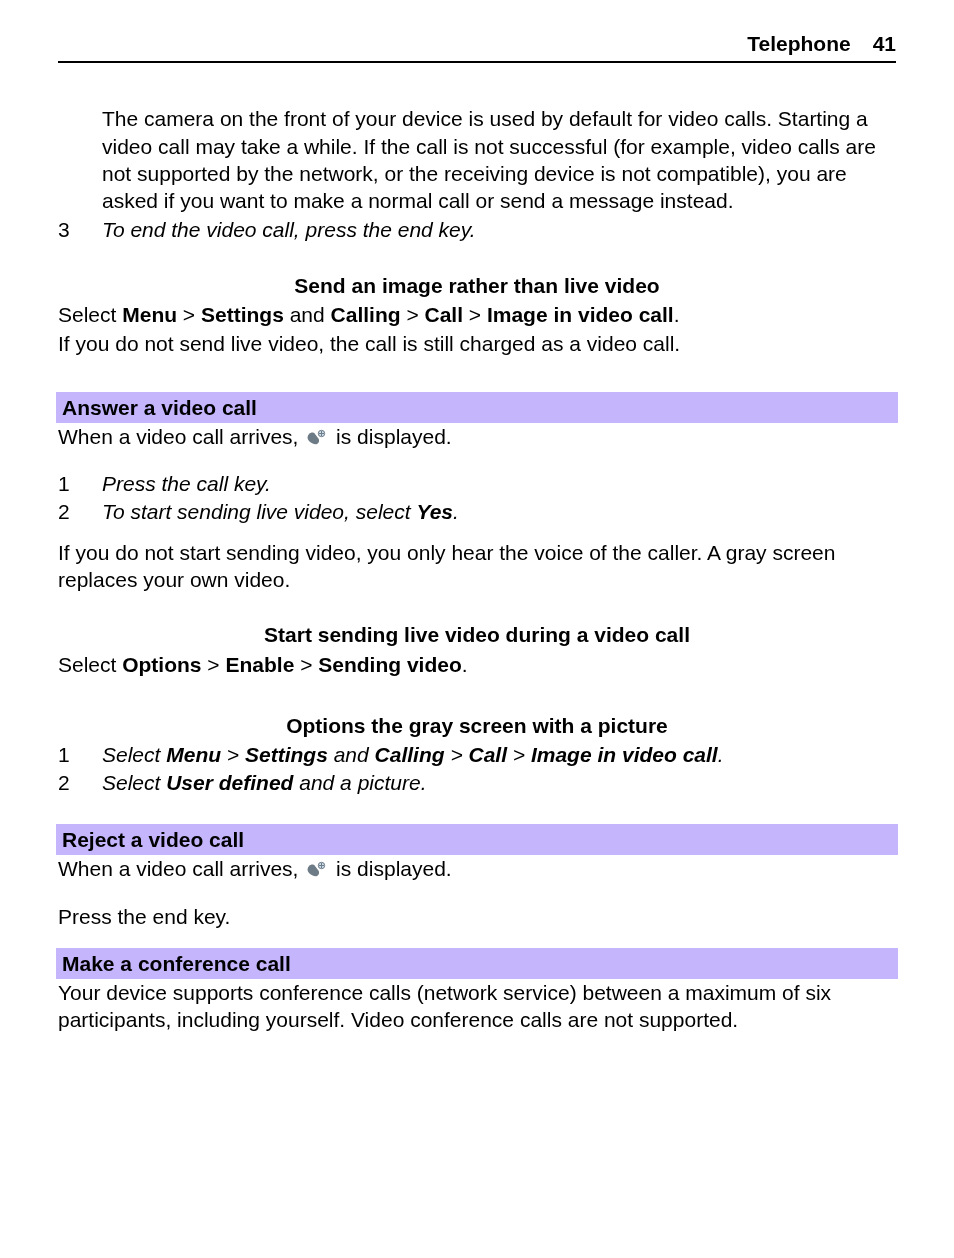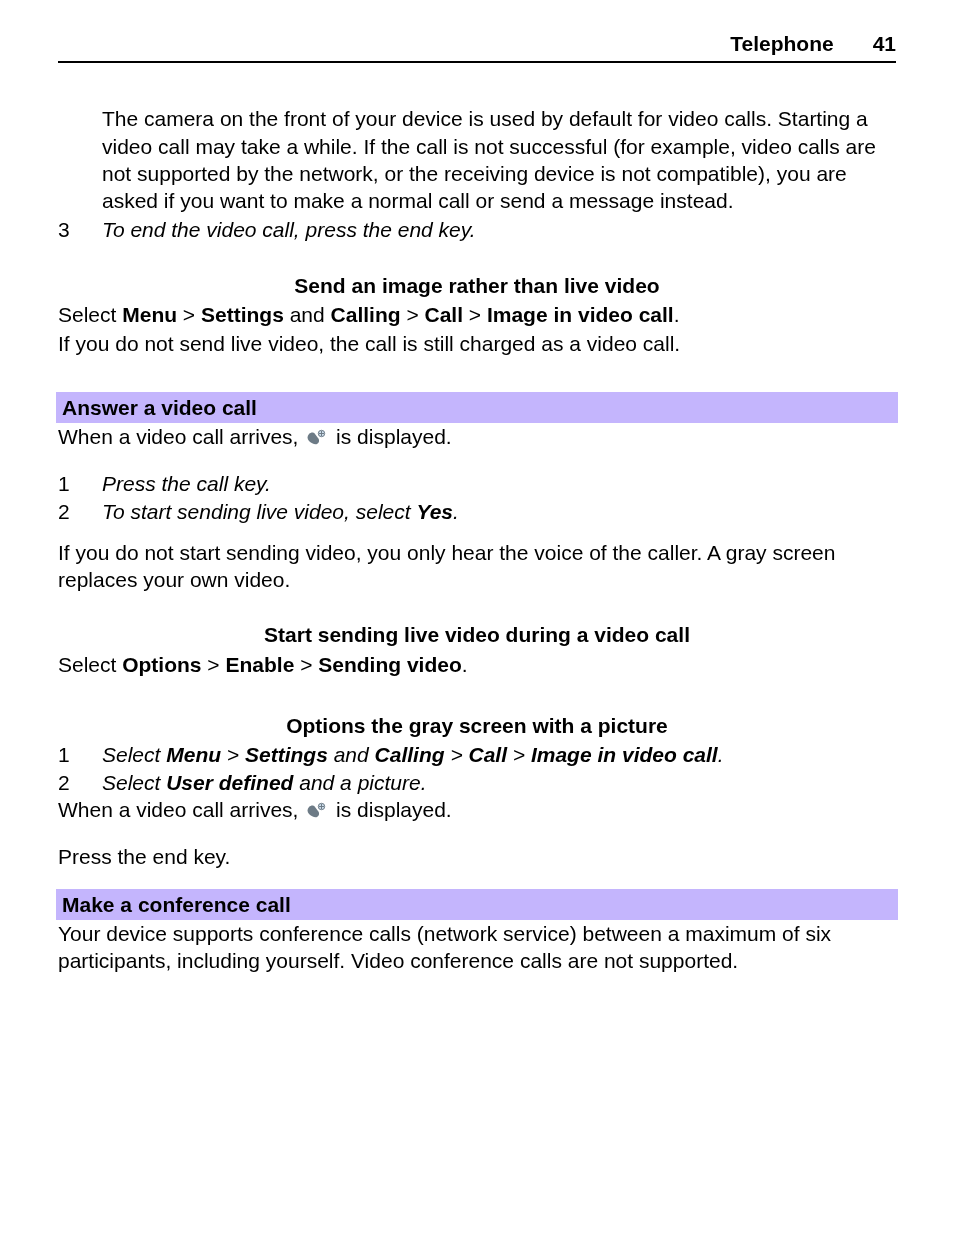--- a/index.html
+++ b/index.html
@@ -15,21 +15,21 @@
     padding: 30px 58px 60px 58px;
   }
   .running-head {
     border-bottom: 2px solid #000;
     padding-bottom: 4px;
     margin-bottom: 42px;
     text-align: right;
     font-weight: 700;
   }
   .running-head .sec {
-    margin-right: 39px;
+    margin-right: 22px;
   }
   .para {
     margin: 0 0 2px 0;
   }
   .indent-block {
     margin-left: 44px;
   }
   .num-row {
     display: flex;
     margin: 0;
@@ -124,20 +124,21 @@
       <span>Select </span><span class="bold">Menu</span><span class="patharrow"></span><span class="bold">Settings</span><span> and </span><span class="bold">Calling</span><span class="patharrow"></span><span class="bold">Call</span><span class="patharrow"></span><span class="bold">Image in video call</span><span>.</span>
     </div>
   </div>
   <div class="num-row">
     <div class="num">2</div>
     <div class="txt">
       <span>Select </span><span class="bold">User defined</span><span> and a picture.</span>
     </div>
   </div>
 
+  <div class="bar-head" style="margin-top:28px">Reject a video call</div>
   <p class="para">
     <span>When a video call arrives, </span><span class="vcicon"><svg width="22" height="20" viewBox="0 0 22 20">
           <path d="M3 13 C1 11 1 8 3 6 C5 4 8 4 9 6 L12 10 C14 12 13 15 11 16 C9 17 5 15 3 13 Z" fill="#6d7b86"></path>
           <circle cx="15.5" cy="5.5" r="3.2" fill="#cfe0ef" stroke="#6d7b86" stroke-width="1"></circle>
           <path d="M13 5.5 l5 0 M15.5 3 l0 5" stroke="#6d7b86" stroke-width="1"></path>
         </svg></span><span> is displayed.</span>
   </p>
   <div style="height:14px"></div>
   <p class="para">Press the end key.</p>
 

